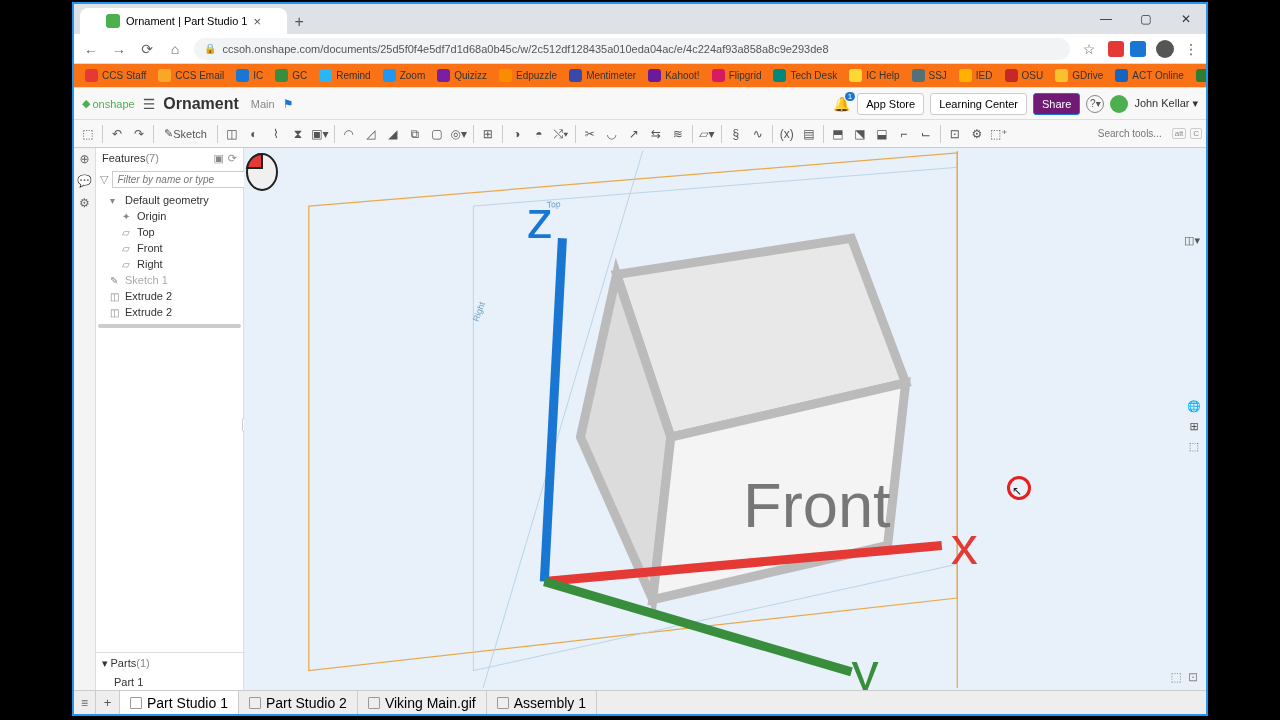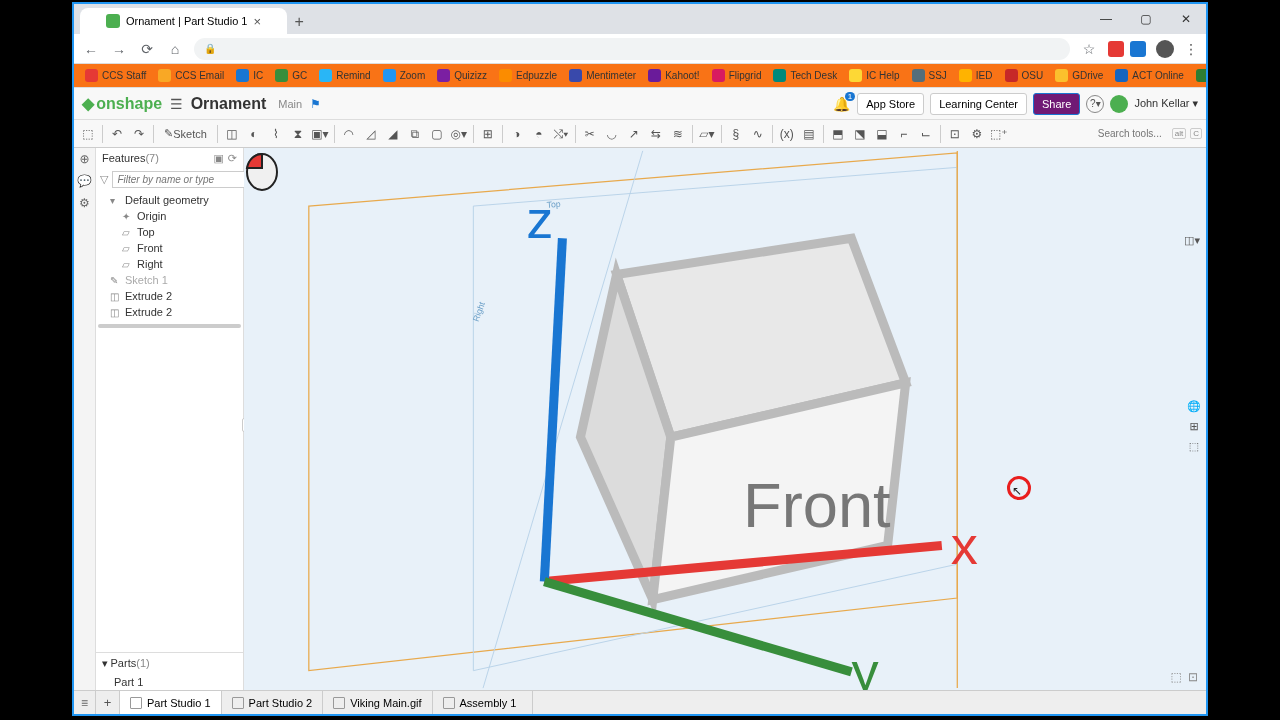--- a/index.html
+++ b/index.html
@@ -27,21 +27,21 @@
 .avatar-sm{ width:18px; height:18px; border-radius:50%; background:#555;}
 .dots{ font-size:14px; color:#555; cursor:pointer;}
 
 
 .bookmarks { height: 24px; background: #f97316; border-bottom: 1px solid #ddd; display: flex; align-items: center; padding: 0 6px; gap: 2px; overflow:hidden; }
 .bm { display: flex; align-items: center; gap: 4px; padding: 2px 5px; font-size: 10px; color: #333; border-radius: 4px; cursor:pointer; white-space:nowrap;}
 .bm .ic{ width:13px; height:13px; border-radius:3px; flex-shrink:0;}
 
 
 .app-header { height: 32px; background: #f8f8f8; border-bottom: 1px solid #ddd; display: flex; align-items: center; padding: 0 8px; gap: 8px; }
-.logo{ color:#4caf50; font-size:16px; font-weight:700; display:flex; align-items:center; gap:2px;}
+.logo{ color:#4caf50; font-size:11px; font-weight:400; display:flex; align-items:center; gap:2px;}
 .logo::before{content:"◆"; color:#4caf50;}
 .hamburger{ font-size:14px; color:#555; cursor:pointer;}
 .docname{ font-size:16px; font-weight:600; color:#333;}
 .docsub{ font-size:11px; color:#888; margin-left:4px;}
 .flag{ color:#1976d2; font-size:12px; cursor:pointer;}
 .hdr-right{ margin-left:auto; display:flex; align-items:center; gap:6px;}
 .hdr-btn{ padding:4px 8px; border:1px solid #ccc; border-radius:3px; font-size:11px; background:#fff; cursor:pointer;}
 .hdr-btn.primary{ background:#701a75; color:#fff; border-color:#1976d2;}
 .notif{ position:relative; font-size:14px; color:#555; cursor:pointer;}
 .notif .badge{ position:absolute; top:-4px; right:-4px; background:#1976d2; color:#fff; font-size:8px; border-radius:6px; padding:0 3px;}
@@ -83,21 +83,21 @@
 
 .viewcube{ position:absolute; top:20px; right:20px; width:52px; height:52px;}
 .right-tools{ position:absolute; right:4px; top:250px; display:flex; flex-direction:column; gap:4px;}
 .right-tools div{ width:16px;height:16px; border-radius:2px; font-size:11px; display:flex;align-items:center;justify-content:center;cursor:pointer; color:#555;}
 .disp-menu{position:absolute; right:6px; top:86px; font-size:11px; color:#555; cursor:pointer;}
 .bottom-icons{position:absolute; right:8px; bottom:6px; display:flex; gap:6px; color:#888; font-size:12px;}
 
 
 .doc-tabs{ height:24px; background:#eee; border-top:1px solid #ccc; display:flex; align-items:stretch;}
 .doc-tabs .plus{ width:24px; display:flex;align-items:center;justify-content:center; border-right:1px solid #ccc; cursor:pointer; font-size:13px; color:#555;}
-.doctab{ display:flex; align-items:center; padding:0 10px; border-right:1px solid #ccc; font-size:11px; gap:5px; cursor:pointer; min-width:100px;}
+.doctab{ display:flex; align-items:center; padding:0 10px; border-right:1px solid #ccc; font-size:14px; gap:5px; cursor:pointer; min-width:100px;}
 .doctab.active{ background:#fff;}
 .doctab .dic{ width:12px;height:12px; border:1px solid #999; border-radius:1px;}
 .side-btn{ width:22px; display:flex;align-items:center;justify-content:center; font-size:12px; color:#666; border-right:1px solid #ccc; cursor:pointer;}
 
 .cursor-ring{position:absolute; left:763px; top:328px; width:24px; height:24px; border:3px solid #e91e1e; border-radius:50%;}
 .cursor-arrow{position:absolute; left:768px; top:336px; font-size:12px; color:#222;}
 .mouse-icon{position:absolute; left:786px; top:376px;}
 </style>
 </head>
 <body>
@@ -121,20 +121,21 @@
     </div>
   </div>
 
   <div class="addr">
     <span class="navbtn">←</span>
     <span class="navbtn">→</span>
     <span class="navbtn">⟳</span>
     <span class="navbtn">⌂</span>
     <div class="url">
       <span class="lock">🔒</span>
+      <span>ccsoh.onshape.com/documents/25d5f0f4e5df7d1d68a0b45c/w/2c512df128435a010eda04ac/e/4c224af93a858a8c9e293de8</span>
     </div>
     <span class="navbtn">☆</span>
     <div class="ext">
       <div style="background:#e53935"></div>
       <div style="background:#1976d2"></div>
     </div>
     <div class="avatar-sm"></div>
     <span class="dots">⋮</span>
   </div>
 

